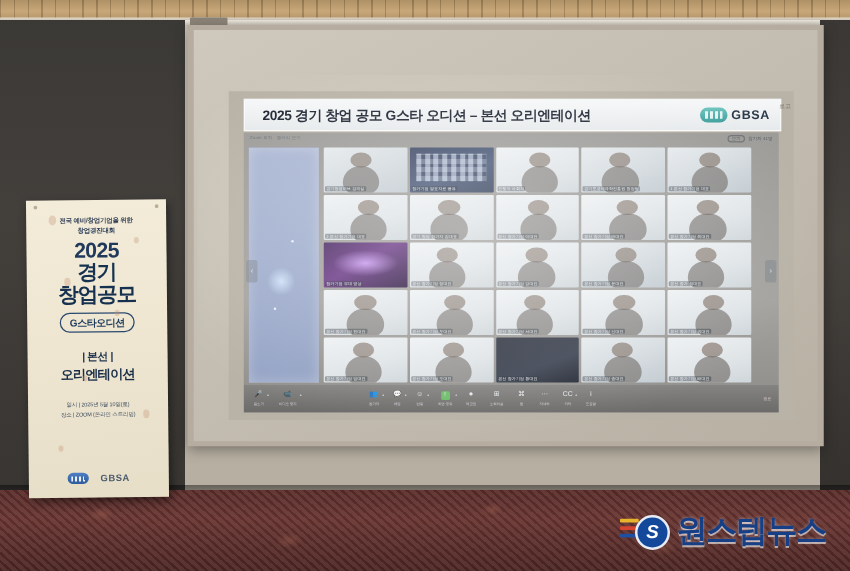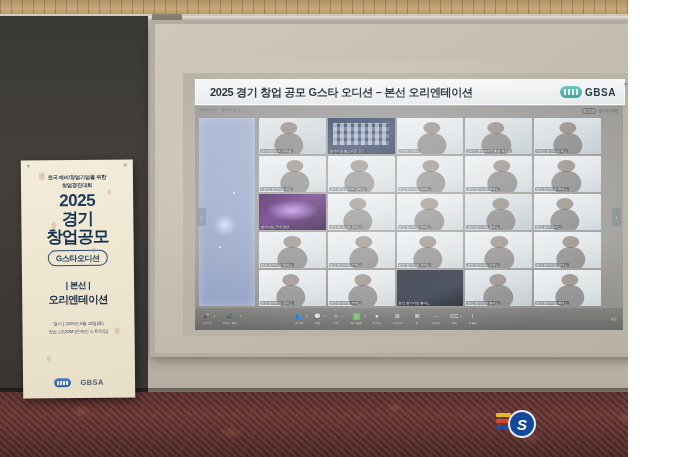--- a/index.html
+++ b/index.html
@@ -5,21 +5,21 @@
 <style>
   html, body {
     margin: 0; padding: 0;
     width: 680px; height: 457px;
     overflow: hidden;
     font-family: "Liberation Sans", sans-serif;
   }
 
   #stage {
     position: relative;
-    width: 628px; height: 457px;
+    width: 680px; height: 457px;
     background: #e5e5e5;
     overflow: hidden;
   }
 
   
   .ceiling {
     position: absolute; left: 0; top: 0; width: 680px; height: 16px;
     background:
       repeating-linear-gradient(90deg,
         rgba(0,0,0,0.16) 0px, rgba(0,0,0,0.16) 1px,
@@ -633,15 +633,16 @@
 
   <div class="watermark">
     <span class="wm-mark">
       <span class="wm-bars">
         <span class="wm-bar b1"></span>
         <span class="wm-bar b2"></span>
         <span class="wm-bar b3"></span>
       </span>
       <span class="wm-circle">S</span>
     </span>
+    <span class="wm-text">원스텝뉴스</span>
   </div>
 
 </div>
 
 </body></html>

